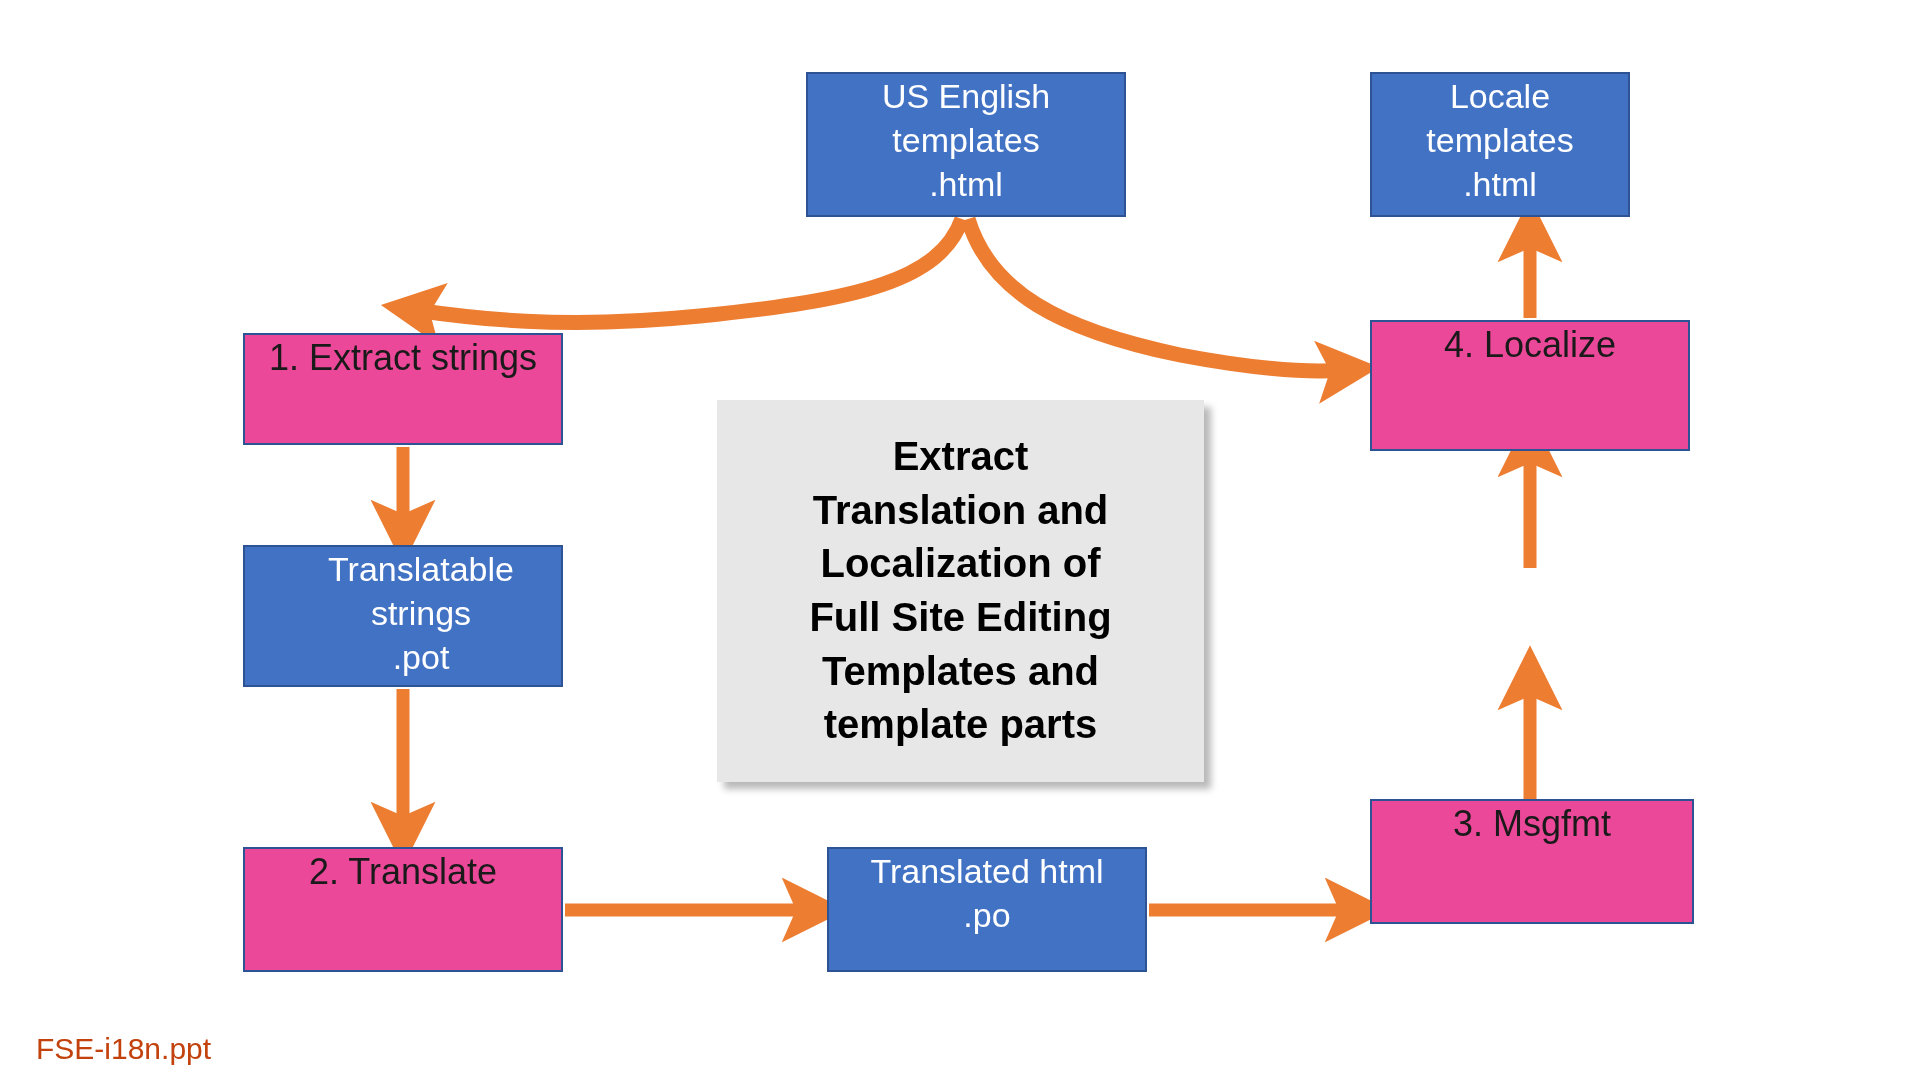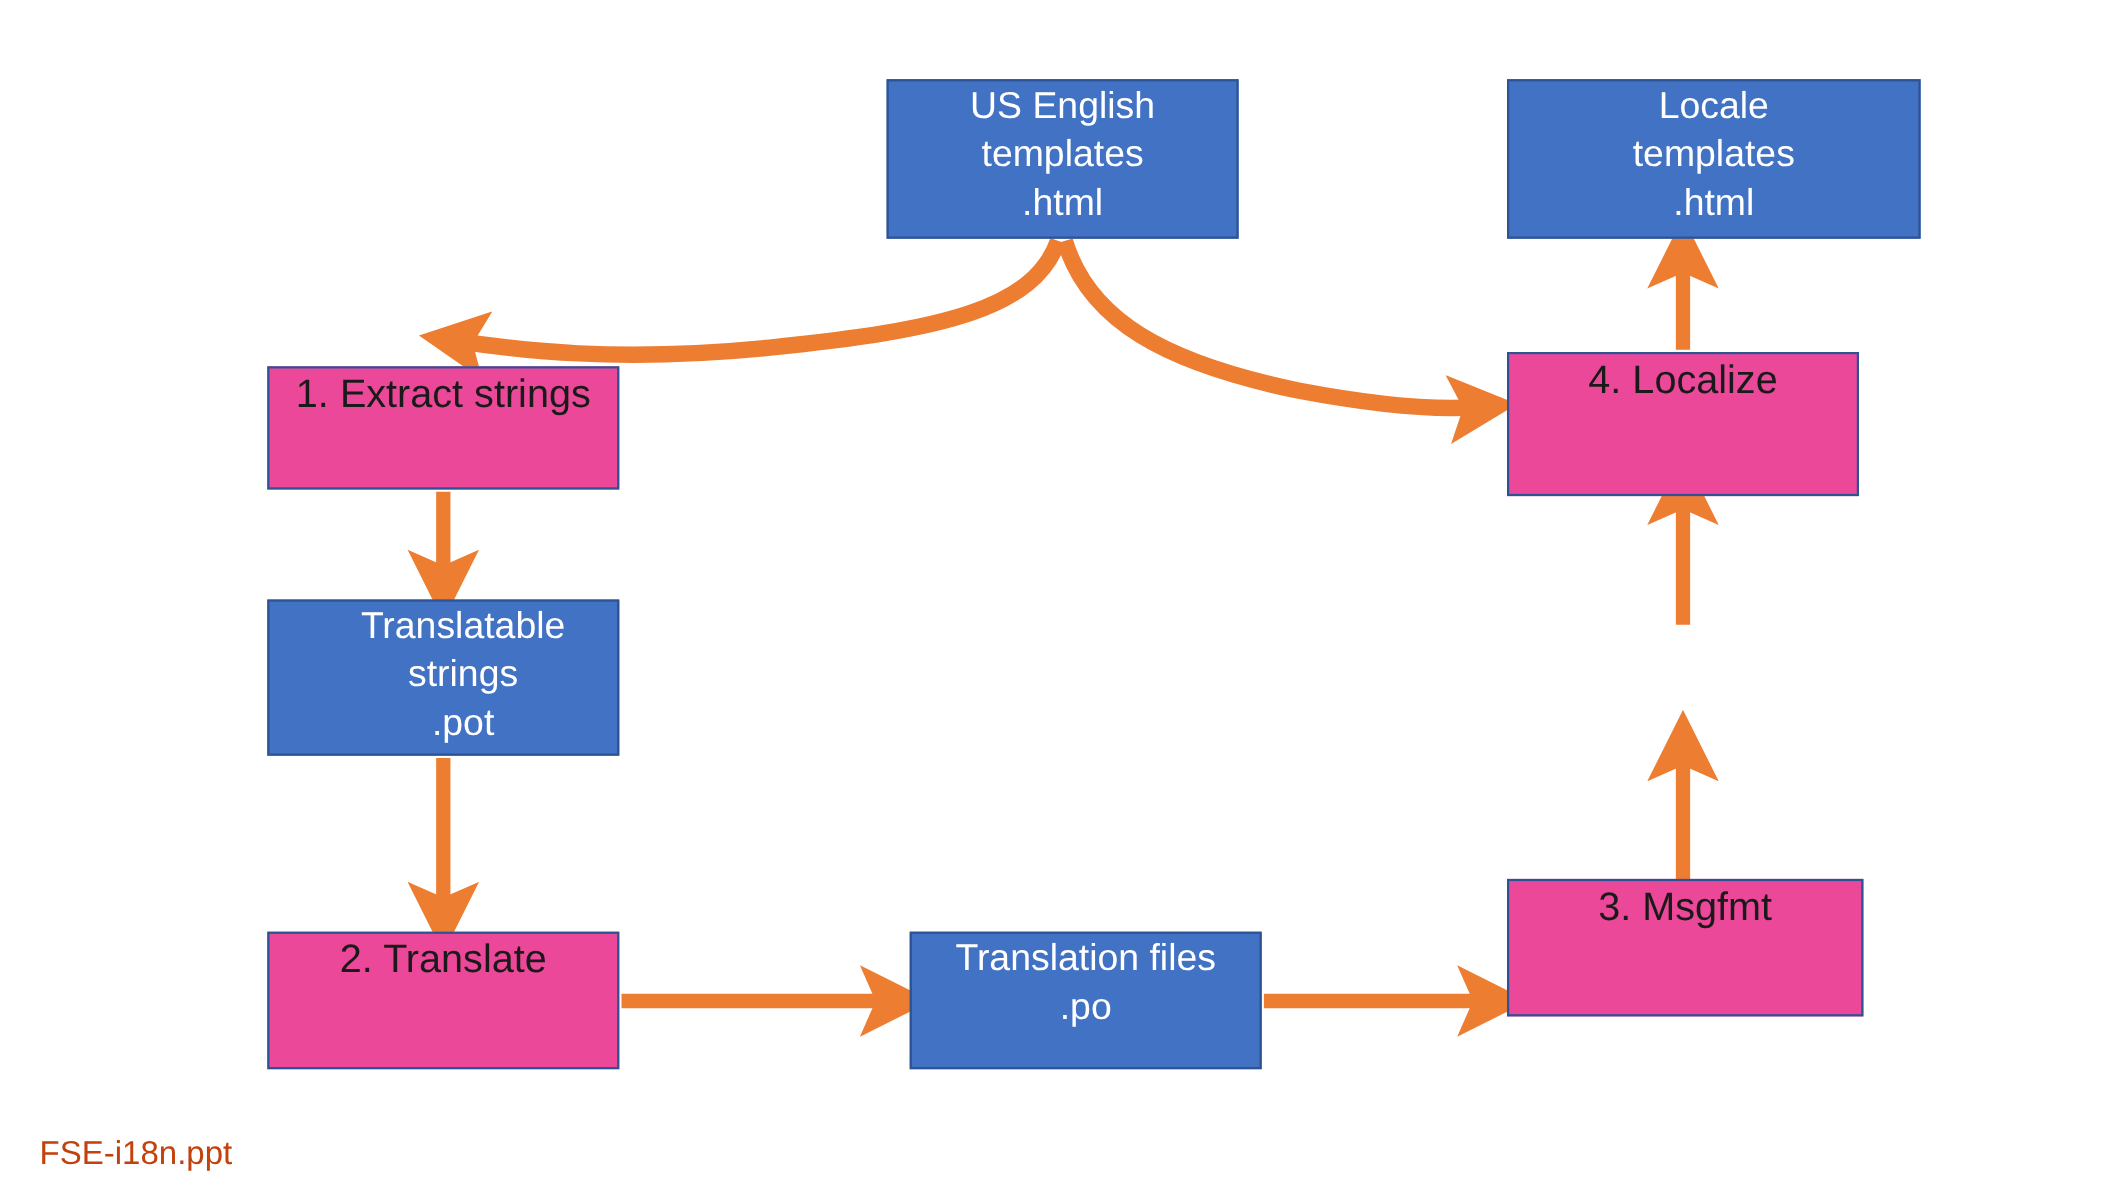--- a/index.html
+++ b/index.html
@@ -115,21 +115,21 @@
 
     <line x1="1530" y1="318" x2="1530" y2="235" stroke="#ED7D31" stroke-width="13" marker-end="url(#ah)"></line>
   </svg>
 
   <div class="node filled" style="left:806px; top:72px; width:320px; height:145px;">
     <span>US English
 templates
 .html</span>
   </div>
 
-  <div class="node filled" style="left:1370px; top:72px; width:376px; height:145px;">
+  <div class="node filled" style="left:1370px; top:72px; width:260px; height:145px;">
     <span>Locale
 templates
 .html</span>
   </div>
 
   <div class="node outline" style="left:243px; top:333px; width:320px; height:112px;">
     <span>1. Extract strings</span>
   </div>
 
   <div class="node outline" style="left:1370px; top:320px; width:320px; height:131px;">
@@ -140,26 +140,34 @@
     <span>Translatable strings
 .pot</span>
   </div>
 
 
   <div class="node outline" style="left:243px; top:847px; width:320px; height:125px;">
     <span>2. Translate</span>
   </div>
 
   <div class="node filled" style="left:827px; top:847px; width:320px; height:125px;">
-    <span>Translation files
+    <span>Translated html
 .po</span>
   </div>
 
   <div class="node outline" style="left:1370px; top:799px; width:324px; height:125px;">
     <span>3. Msgfmt</span>
   </div>
 
+  <div class="callout" style="left:717px; top:400px; width:487px; height:382px;">
+    <span>Extract
+Translation and
+Localization of
+Full Site Editing
+Templates and
+template parts</span>
+  </div>
 
   <div class="footer-label">
     <span>FSE-i18n.ppt</span>
   </div>
 
 </div>
 
 </body></html>

